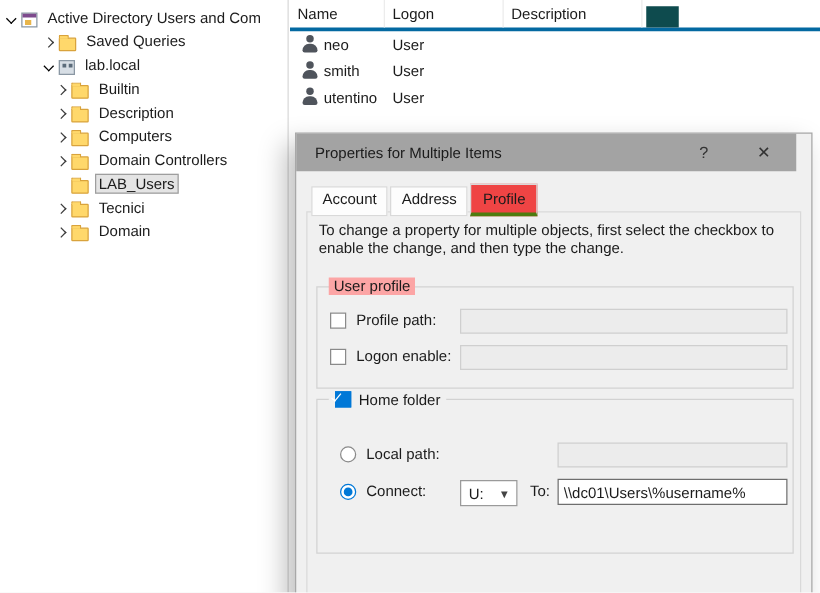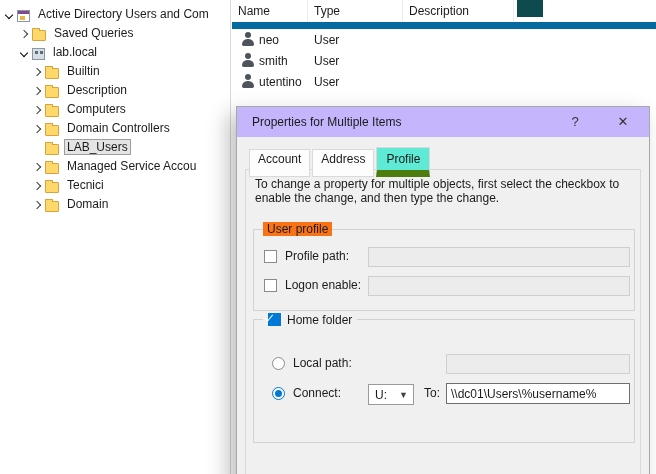--- a/index.html
+++ b/index.html
@@ -3,65 +3,65 @@
 <meta charset="utf-8">
 <style>
   html,body{margin:0;padding:0}
   .screen{position:relative;width:656px;height:474px;background:#fff;overflow:hidden;
     font-family:"Liberation Sans","DejaVu Sans",sans-serif;font-size:12px;color:#1b1b1b;cursor:default}
 
   
   .tree{position:absolute;left:0;top:0;width:231px;height:474px;border-right:1px solid #d9d9d9;
     padding-top:3px;box-sizing:border-box;background:#fff;overflow:hidden}
   .trow{display:flex;align-items:flex-end;height:19px;white-space:nowrap}
-  .lvl0{padding-left:2px}.lvl1{padding-left:17px}.lvl2{padding-left:30px}
+  .lvl0{padding-left:2px}.lvl1{padding-left:32px}.lvl2{padding-left:42px}
   .chev{width:14px;height:14px;flex:0 0 14px;display:flex;align-items:center;justify-content:center}
   .chev i{width:5px;height:5px;border-right:1.4px solid #3b3b3b;border-bottom:1.4px solid #3b3b3b;display:block}
   .chev.collapsed i{transform:rotate(-45deg)}
   .chev.expanded i{transform:rotate(45deg);border-color:#000}
   .ticon{margin:0 5px 0 1px;flex:0 0 auto}
   .icon-folder{width:14px;height:11px;background:#ffd86b;border:1px solid #d9a33c;border-radius:1px;position:relative;box-sizing:border-box}
   .icon-folder::before{content:"";position:absolute;left:-1px;top:-3px;width:6px;height:2px;background:#ffd86b;border:1px solid #d9a33c;border-bottom:none;border-radius:1px 1px 0 0}
   .icon-root{width:13px;height:12px;background:#fff;border:1px solid #8a97a3;position:relative;box-sizing:border-box}
   .icon-root::before{content:"";position:absolute;left:0;top:0;right:0;height:3px;background:#7d4a8d}
   .icon-root::after{content:"";position:absolute;left:2px;top:5px;width:5px;height:4px;background:#e8b54a}
   .icon-domain{width:13px;height:12px;background:#d7dee5;border:1px solid #8a97a3;position:relative;box-sizing:border-box}
   .icon-domain::before{content:"";position:absolute;left:2px;top:2px;width:3px;height:3px;background:#5b6b7a}
   .icon-domain::after{content:"";position:absolute;left:7px;top:2px;width:3px;height:3px;background:#5b6b7a}
   .tlabel{padding:1px 3px}
   .tlabel.selected{background:#e4e4e4;border:1px solid #9e9e9e;padding:0 2px}
 
   
   .list{position:absolute;left:232px;top:0;right:0;height:474px;background:#fff}
-  .lheader{display:flex;align-items:flex-start;height:22px;border-bottom:7px solid #0369a1}
+  .lheader{display:flex;align-items:flex-end;height:22px;border-bottom:3px solid #0369a1}
   .lcol{height:22px;display:flex;align-items:center;padding-left:6px;border-right:1px solid #ececec;box-sizing:border-box}
   .col-name{width:76px}.col-type{width:95px}.col-desc{width:111px}
   .hdr-artifact{width:26px;height:17px;background:#0e4b4e;margin-left:3px}
   .lrow{position:relative;height:21px}
   .icon-user{position:absolute;left:9px;top:3px;width:14px;height:15px}
   .icon-user::before{content:"";position:absolute;left:4px;top:0;width:6px;height:6px;border-radius:50%;background:#4f545c}
   .icon-user::after{content:"";position:absolute;left:1px;top:7px;width:12px;height:7px;border-radius:6px 6px 2px 2px;background:#4f545c}
   .cell-name{position:absolute;left:27px;top:4px}
   .cell-type{position:absolute;left:82px;top:4px}
 
   
   .dialog{position:absolute;left:236px;top:106px;width:414px;height:380px;background:#f0f0f0;
     border:1px solid #a8a8a8;box-shadow:-8px 8px 20px rgba(0,0,0,.25);box-sizing:border-box}
-  .dlg-titlebar{position:absolute;left:0;top:0;right:0;height:30px;background:#c4b5fd}
+  .dlg-titlebar{position:absolute;left:0;top:0;right:12px;height:30px;background:#a3a3a3}
   .dlg-title{position:absolute;left:15px;top:0;line-height:30px}
   .dlg-btn{position:absolute;top:0;width:32px;height:29px;text-align:center;line-height:29px;color:#333}
   .dlg-help{right:58px;font-size:13px}
   .dlg-close{right:10px;font-size:13px}
   .tabs{position:absolute;left:12px;top:42px;display:flex;z-index:2}
   .tab{line-height:13px;padding:3px 8px;border:1px solid #d9d9d9;background:#fdfdfd;margin-right:2px}
-  .tab.active{margin-top:-2px;padding:5px 9px 4px;background:#5eead4;border-bottom:7px solid #4d7c0f;position:relative;z-index:3}
+  .tab.active{margin-top:-2px;padding:5px 9px 4px;background:#ef4444;border-bottom:3px solid #4d7c0f;position:relative;z-index:3}
   .page{position:absolute;left:8px;top:62px;right:8px;bottom:6px;border:1px solid #d9d9d9;background:#f0f0f0;box-sizing:border-box;z-index:1}
   .intro{position:absolute;left:18px;top:70px;width:378px;line-height:14px;z-index:2}
   .group{position:absolute;border:1px solid #d2d2d2;box-sizing:border-box;z-index:2}
-  .group-label{position:absolute;top:-8px;left:9px;background:#f97316;padding:0 4px;line-height:14px}
+  .group-label{position:absolute;top:-8px;left:9px;background:#fca5a5;padding:0 4px;line-height:14px}
   .g1{left:16px;top:122px;width:382px;height:82px}
   .g2{left:16px;top:212px;width:382px;height:124px}
   .g2-legend{position:absolute;top:-8px;left:9px;background:#f0f0f0;padding:0 5px;display:flex;align-items:center;height:15px}
   .cb{width:13px;height:13px;background:#fff;border:1px solid #8a8a8a;box-sizing:border-box;position:absolute}
   .cb.checked{background:#0078d7;border-color:#0078d7}
   .cb.checked::after{content:"";position:absolute;left:4px;top:1px;width:3px;height:7px;border-right:1.6px solid #fff;border-bottom:1.6px solid #fff;transform:rotate(40deg)}
   .g2-legend .cb{position:static;margin-right:6px}
   .radio{width:13px;height:13px;border:1px solid #8a8a8a;border-radius:50%;background:#fff;box-sizing:border-box;position:absolute}
   .radio.selected{border-color:#0078d7}
   .radio.selected::after{content:"";position:absolute;left:2px;top:2px;width:7px;height:7px;border-radius:50%;background:#0078d7}
@@ -135,42 +135,35 @@
     <div class="trow lvl2">
       <span class="chev blank"></span>
       <span class="ticon icon-folder"></span>
       <span class="tlabel selected">LAB_Users</span>
     </div>
     <div class="trow lvl2">
       <span class="chev collapsed">
           <i></i>
         </span>
       <span class="ticon icon-folder"></span>
-      <span class="tlabel">Managed Service Accou</span>
-    </div>
-    <div class="trow lvl2">
-      <span class="chev collapsed">
-          <i></i>
-        </span>
-      <span class="ticon icon-folder"></span>
       <span class="tlabel">Tecnici</span>
     </div>
     <div class="trow lvl2">
       <span class="chev collapsed">
           <i></i>
         </span>
       <span class="ticon icon-folder"></span>
       <span class="tlabel">Domain</span>
     </div>
   </div>
 
   <div class="list">
     <div class="lheader">
       <div class="lcol col-name">Name</div>
-      <div class="lcol col-type">Type</div>
+      <div class="lcol col-type">Logon</div>
       <div class="lcol col-desc">Description</div>
       <div class="hdr-artifact"></div>
     </div>
     <div class="lrow">
       <span class="icon-user"></span>
       <span class="cell-name">neo</span>
       <span class="cell-type">User</span>
     </div>
     <div class="lrow">
       <span class="icon-user"></span>

